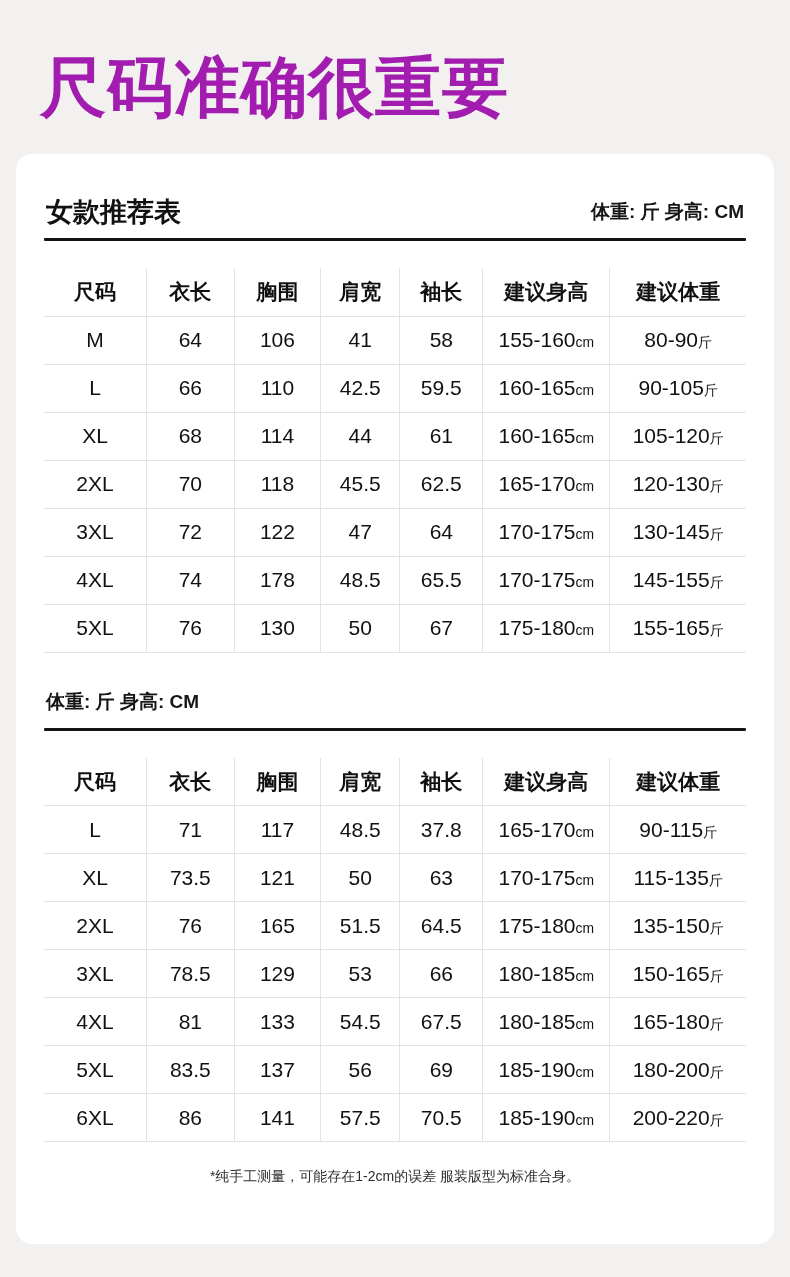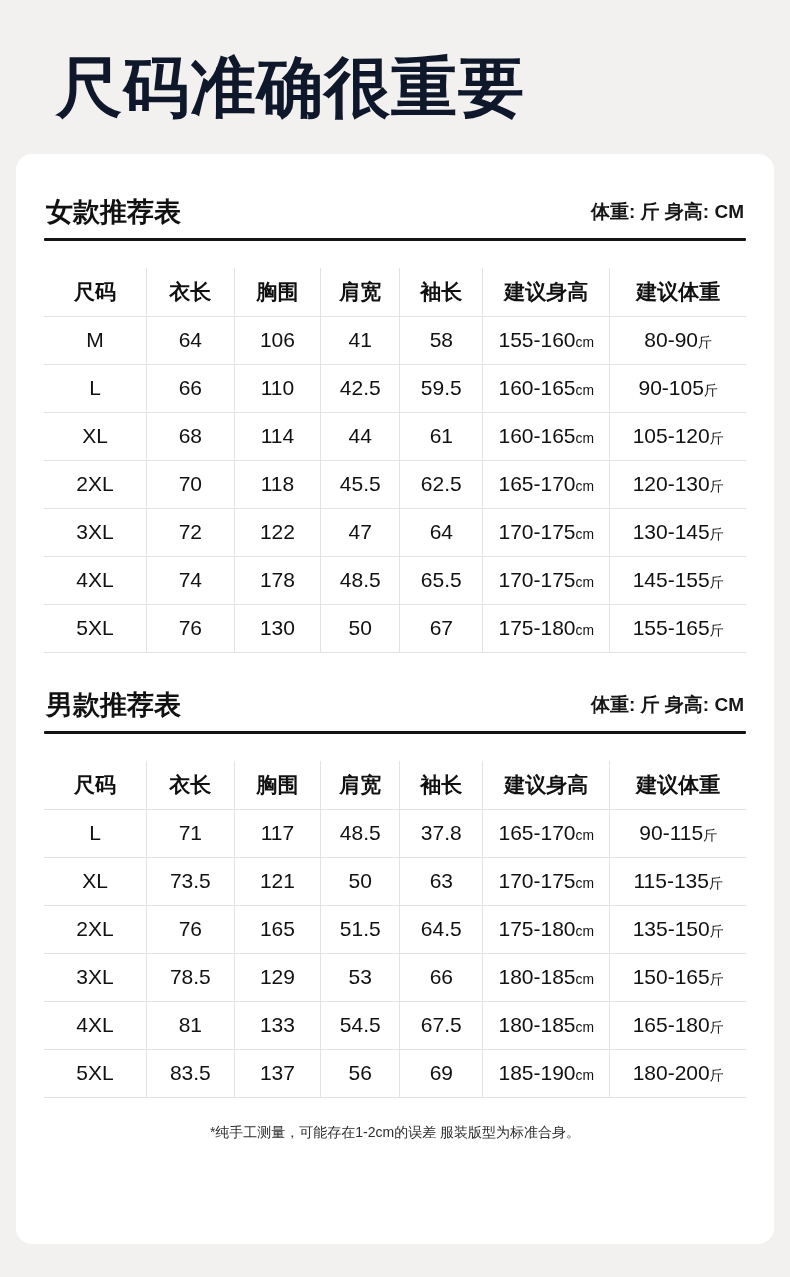--- a/index.html
+++ b/index.html
@@ -15,26 +15,26 @@
   body {
     width: 790px;
     height: 1277px;
     background: var(--background);
     color: var(--text);
     font-family: "Liberation Sans", sans-serif;
     overflow: hidden;
   }
   .page-title {
     margin: 0;
-    padding: 50px 0 0 56px;
+    padding: 50px 0 0 40px;
     font-size: 66px;
     line-height: 1.15;
     font-weight: 900;
     letter-spacing: 1px;
-    color: #0f172a;
+    color: #a21caf;
     white-space: nowrap;
   }
   .card {
     margin: 28px 16px 0 16px;
     height: 1090px;
     background: var(--card);
     border-radius: 16px;
     padding: 42px 28px 36px 28px;
   }
   .sec-head {
@@ -199,21 +199,20 @@
             <td>67</td>
             <td>175-180<span class="unit">cm</span></td>
             <td>155-165<span class="unit">斤</span></td>
           </tr>
         </tbody>
     </table>
   </section>
 
   <section class="men-section">
     <div class="sec-head">
-      <h2 class="sec-title">男款推荐表</h2>
       <div class="unit-note">体重: 斤 身高: CM</div>
     </div>
     <div class="divider"></div>
     <table class="size-table">
       <colgroup>
         <col class="col-size">
           <col class="col-length">
           <col class="col-bust">
         <col class="col-shoulder">
           <col class="col-sleeve">
@@ -279,19 +278,28 @@
           </tr>
           <tr>
             <td>5XL</td>
             <td>83.5</td>
             <td>137</td>
             <td>56</td>
             <td>69</td>
             <td>185-190<span class="unit">cm</span></td>
             <td>180-200<span class="unit">斤</span></td>
           </tr>
+          <tr>
+            <td>6XL</td>
+            <td>86</td>
+            <td>141</td>
+            <td>57.5</td>
+            <td>70.5</td>
+            <td>185-190<span class="unit">cm</span></td>
+            <td>200-220<span class="unit">斤</span></td>
+          </tr>
         </tbody>
     </table>
   </section>
 
   <p class="footnote">*纯手工测量，可能存在1-2cm的误差 服装版型为标准合身。</p>
 
 </div>
 
 </body></html>

